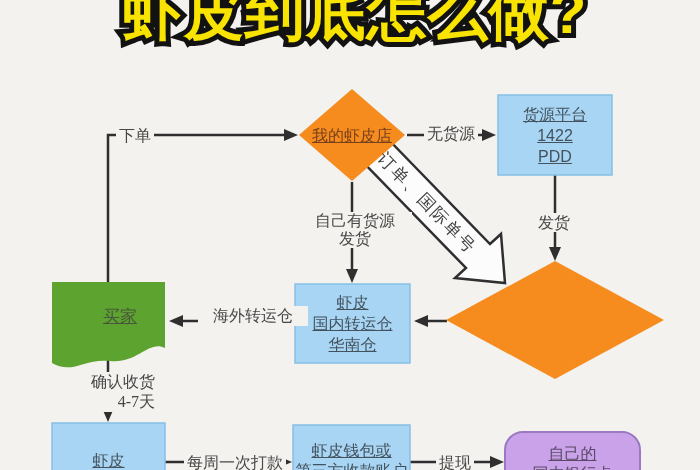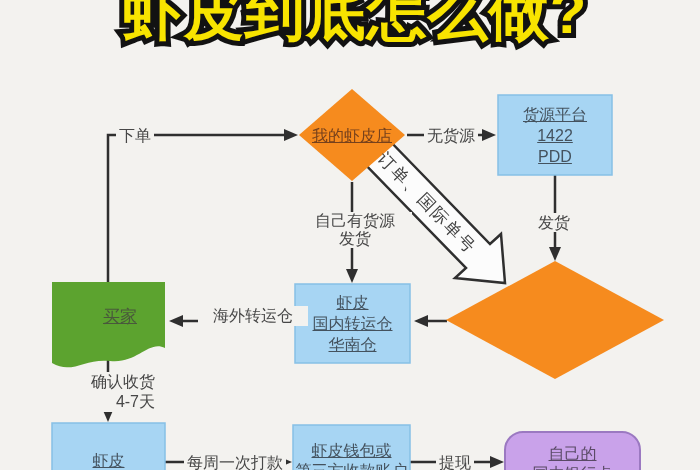--- a/index.html
+++ b/index.html
@@ -5,21 +5,21 @@
   html,body{margin:0;padding:0;overflow:hidden;}
   .canvas{position:relative;width:700px;height:470px;background:var(--bg);overflow:hidden;
           font-family:"Liberation Sans","DejaVu Sans",sans-serif;}
   .title{position:absolute;top:-27px;left:355px;transform:translateX(-50%);font-size:60px;
          font-weight:800;white-space:nowrap;letter-spacing:1px;z-index:5;}
   .title.stroke{-webkit-text-stroke:10px var(--title_stroke);color:var(--title_stroke);}
   .title.fill{color:var(--title_yellow);}
   .svg-layer{position:absolute;left:0;top:0;z-index:1;}
   .lbl{position:absolute;color:var(--text_dark);font-size:16px;line-height:19px;
        background:var(--bg);padding:0 3px;z-index:2;white-space:nowrap;}
-  .lbl.center{text-align:center;white-space:normal;}
+  .lbl.center{text-align:center;white-space:normal;font-family:Liberation Serif, serif;}
   .node-text{position:absolute;display:flex;flex-direction:column;justify-content:center;
              align-items:center;text-align:center;z-index:2;color:#44525e;font-size:16px;line-height:21px;text-decoration:underline;}
   .diamond-text{color:var(--diamond_text);}
   .rot-label{position:absolute;left:427px;top:203px;transform:translate(-50%,-50%) rotate(46deg);
              font-size:17px;letter-spacing:2px;color:#3f3f3f;white-space:nowrap;z-index:2;}
   .purple-text{color:#5a4a66;}
   .green-text{color:var(--green_text);font-size:17px;}
 </style>
 </head>
 <body>
@@ -82,21 +82,21 @@
     <div>第三方收款账户</div>
   </div>
 
   <div class="node-text purple-text" style="left:505px;top:432px;width:135px;height:64px;line-height:20px;">
     <div>自己的</div>
     <div>国内银行卡</div>
   </div>
 
   <div class="lbl" style="left:116px;top:126px;">下单</div>
 
-  <div class="lbl" style="left:424px;top:126px;">无货源</div>
+  <div class="lbl" style="left:424px;top:126px;font-family:Liberation Mono, monospace;">无货源</div>
 
   <div class="lbl" style="left:535px;top:213px;">发货</div>
 
   <div class="lbl center" style="left:298px;top:212px;width:108px;line-height:18px;">
     <div>自己有货源</div>
     <div>发货</div>
   </div>
 
   <div class="rot-label">订单、国际单号</div>
 

